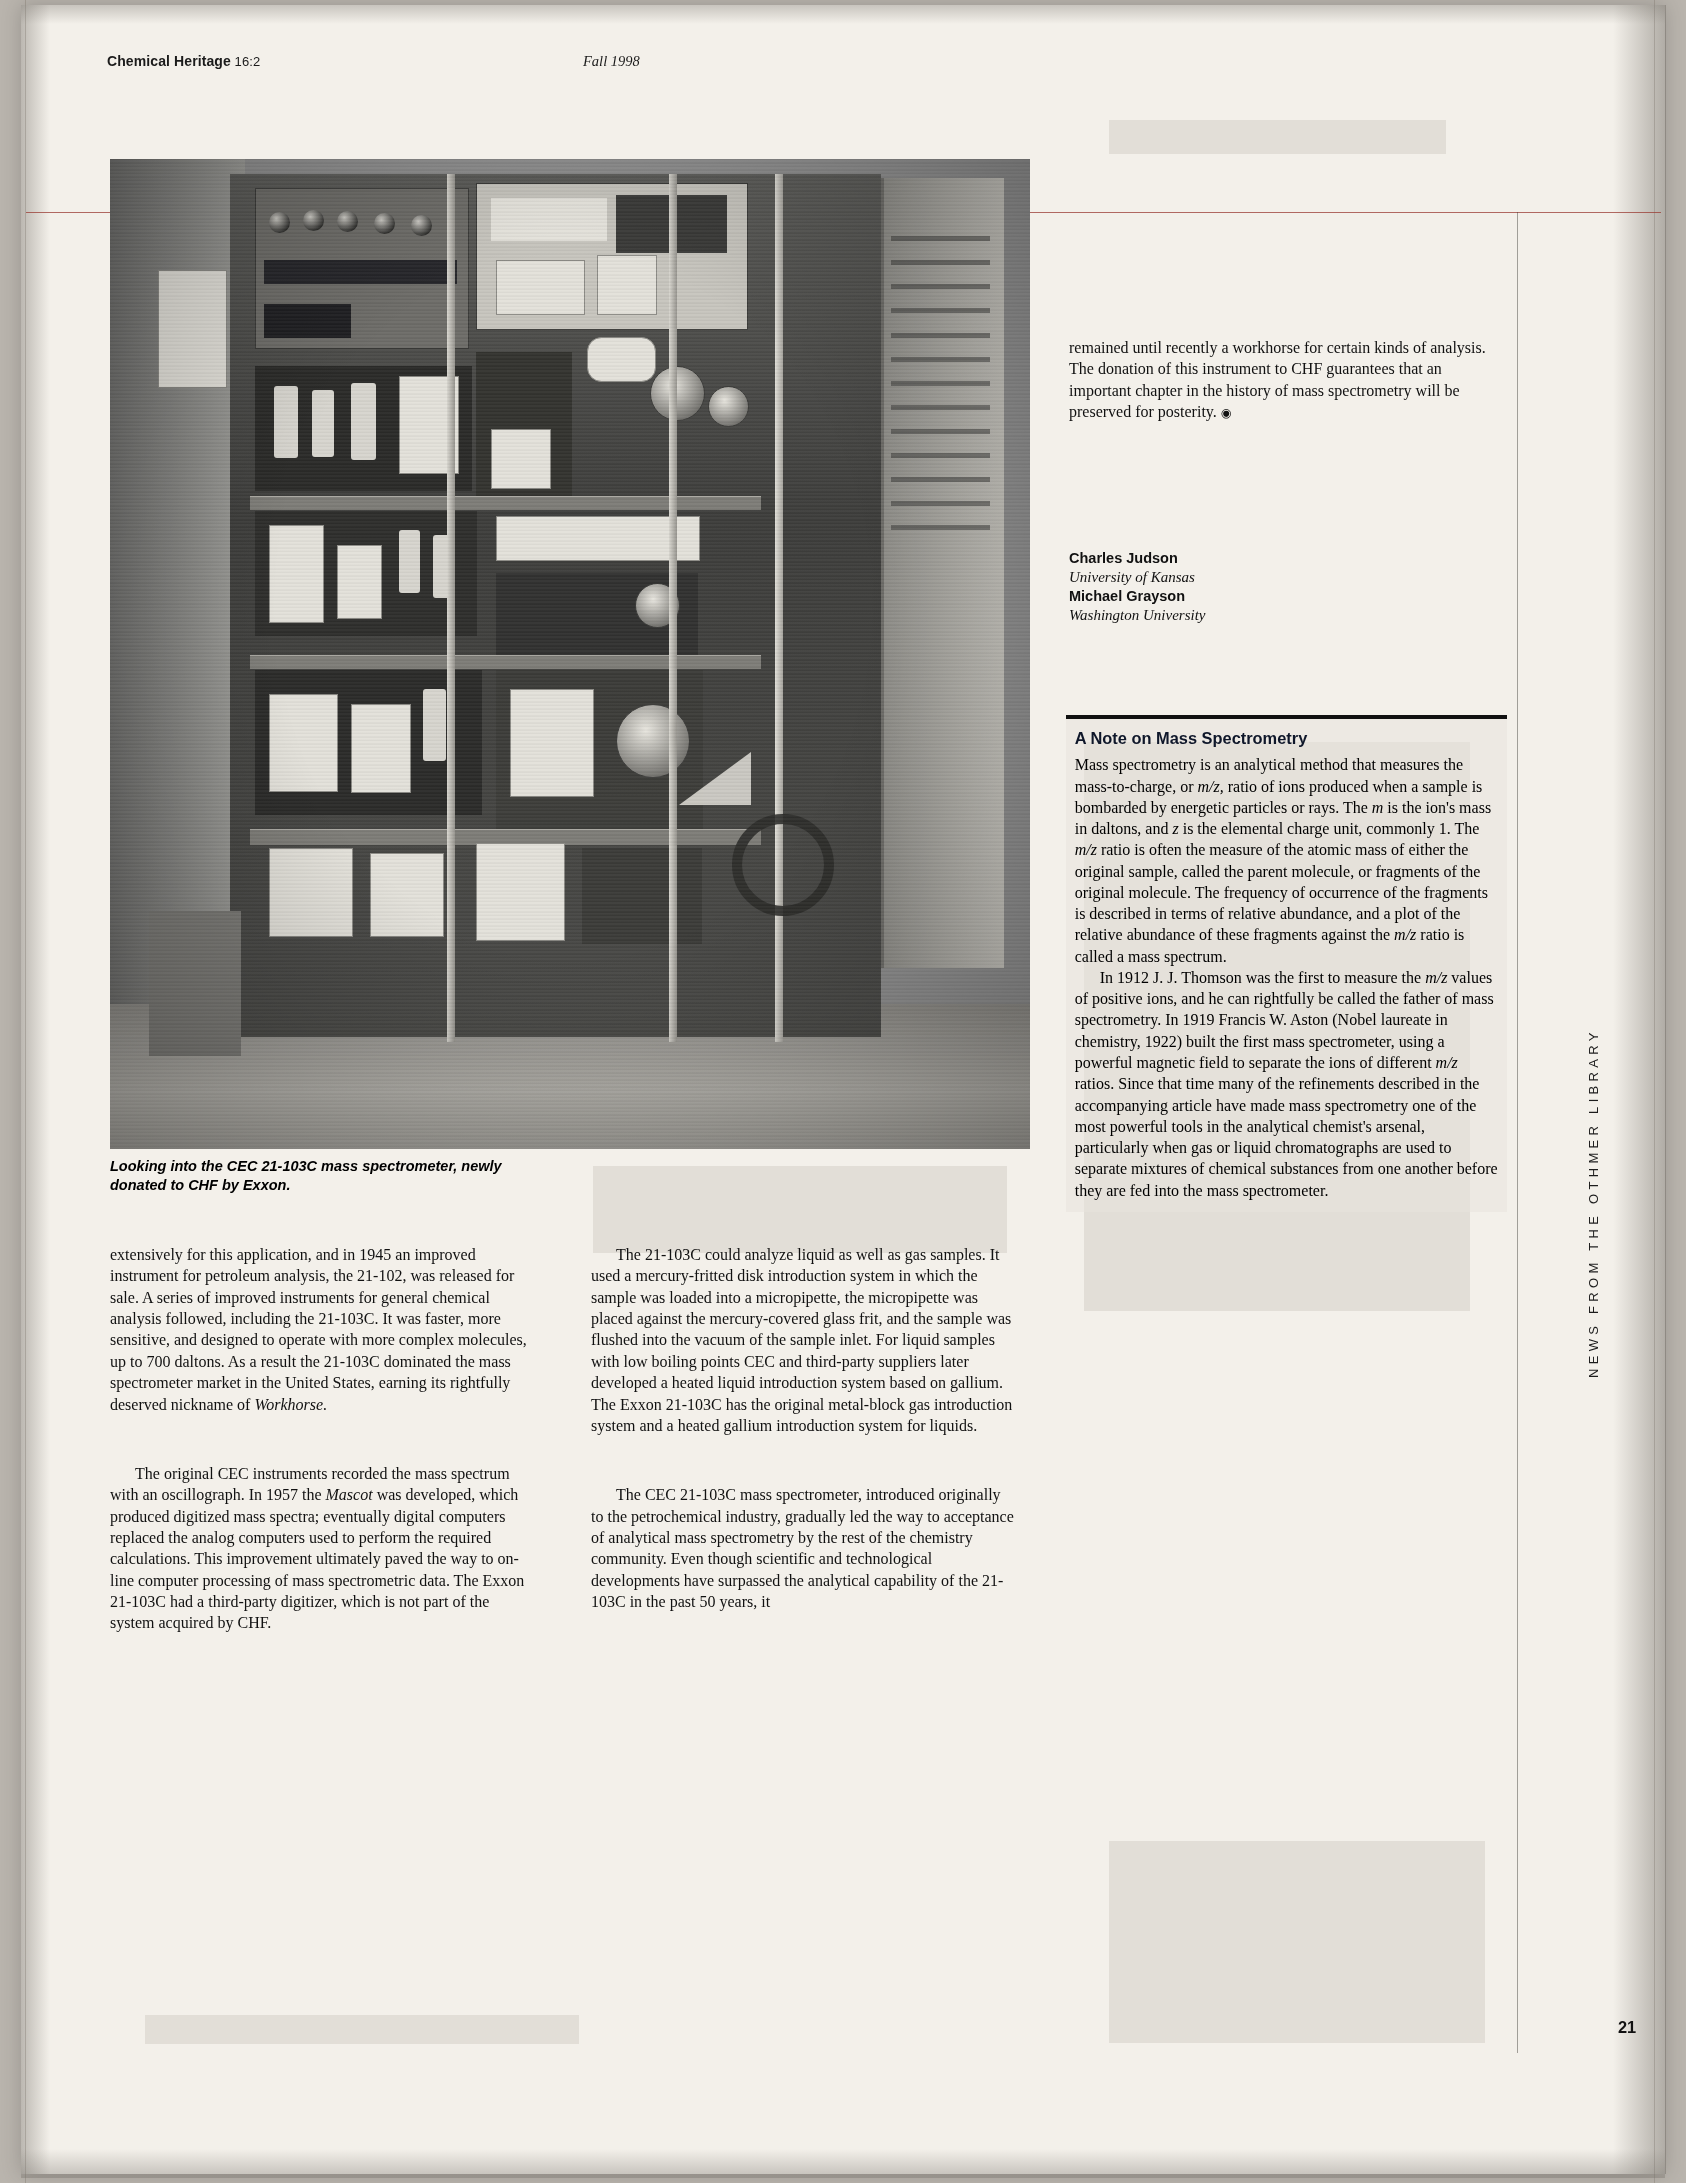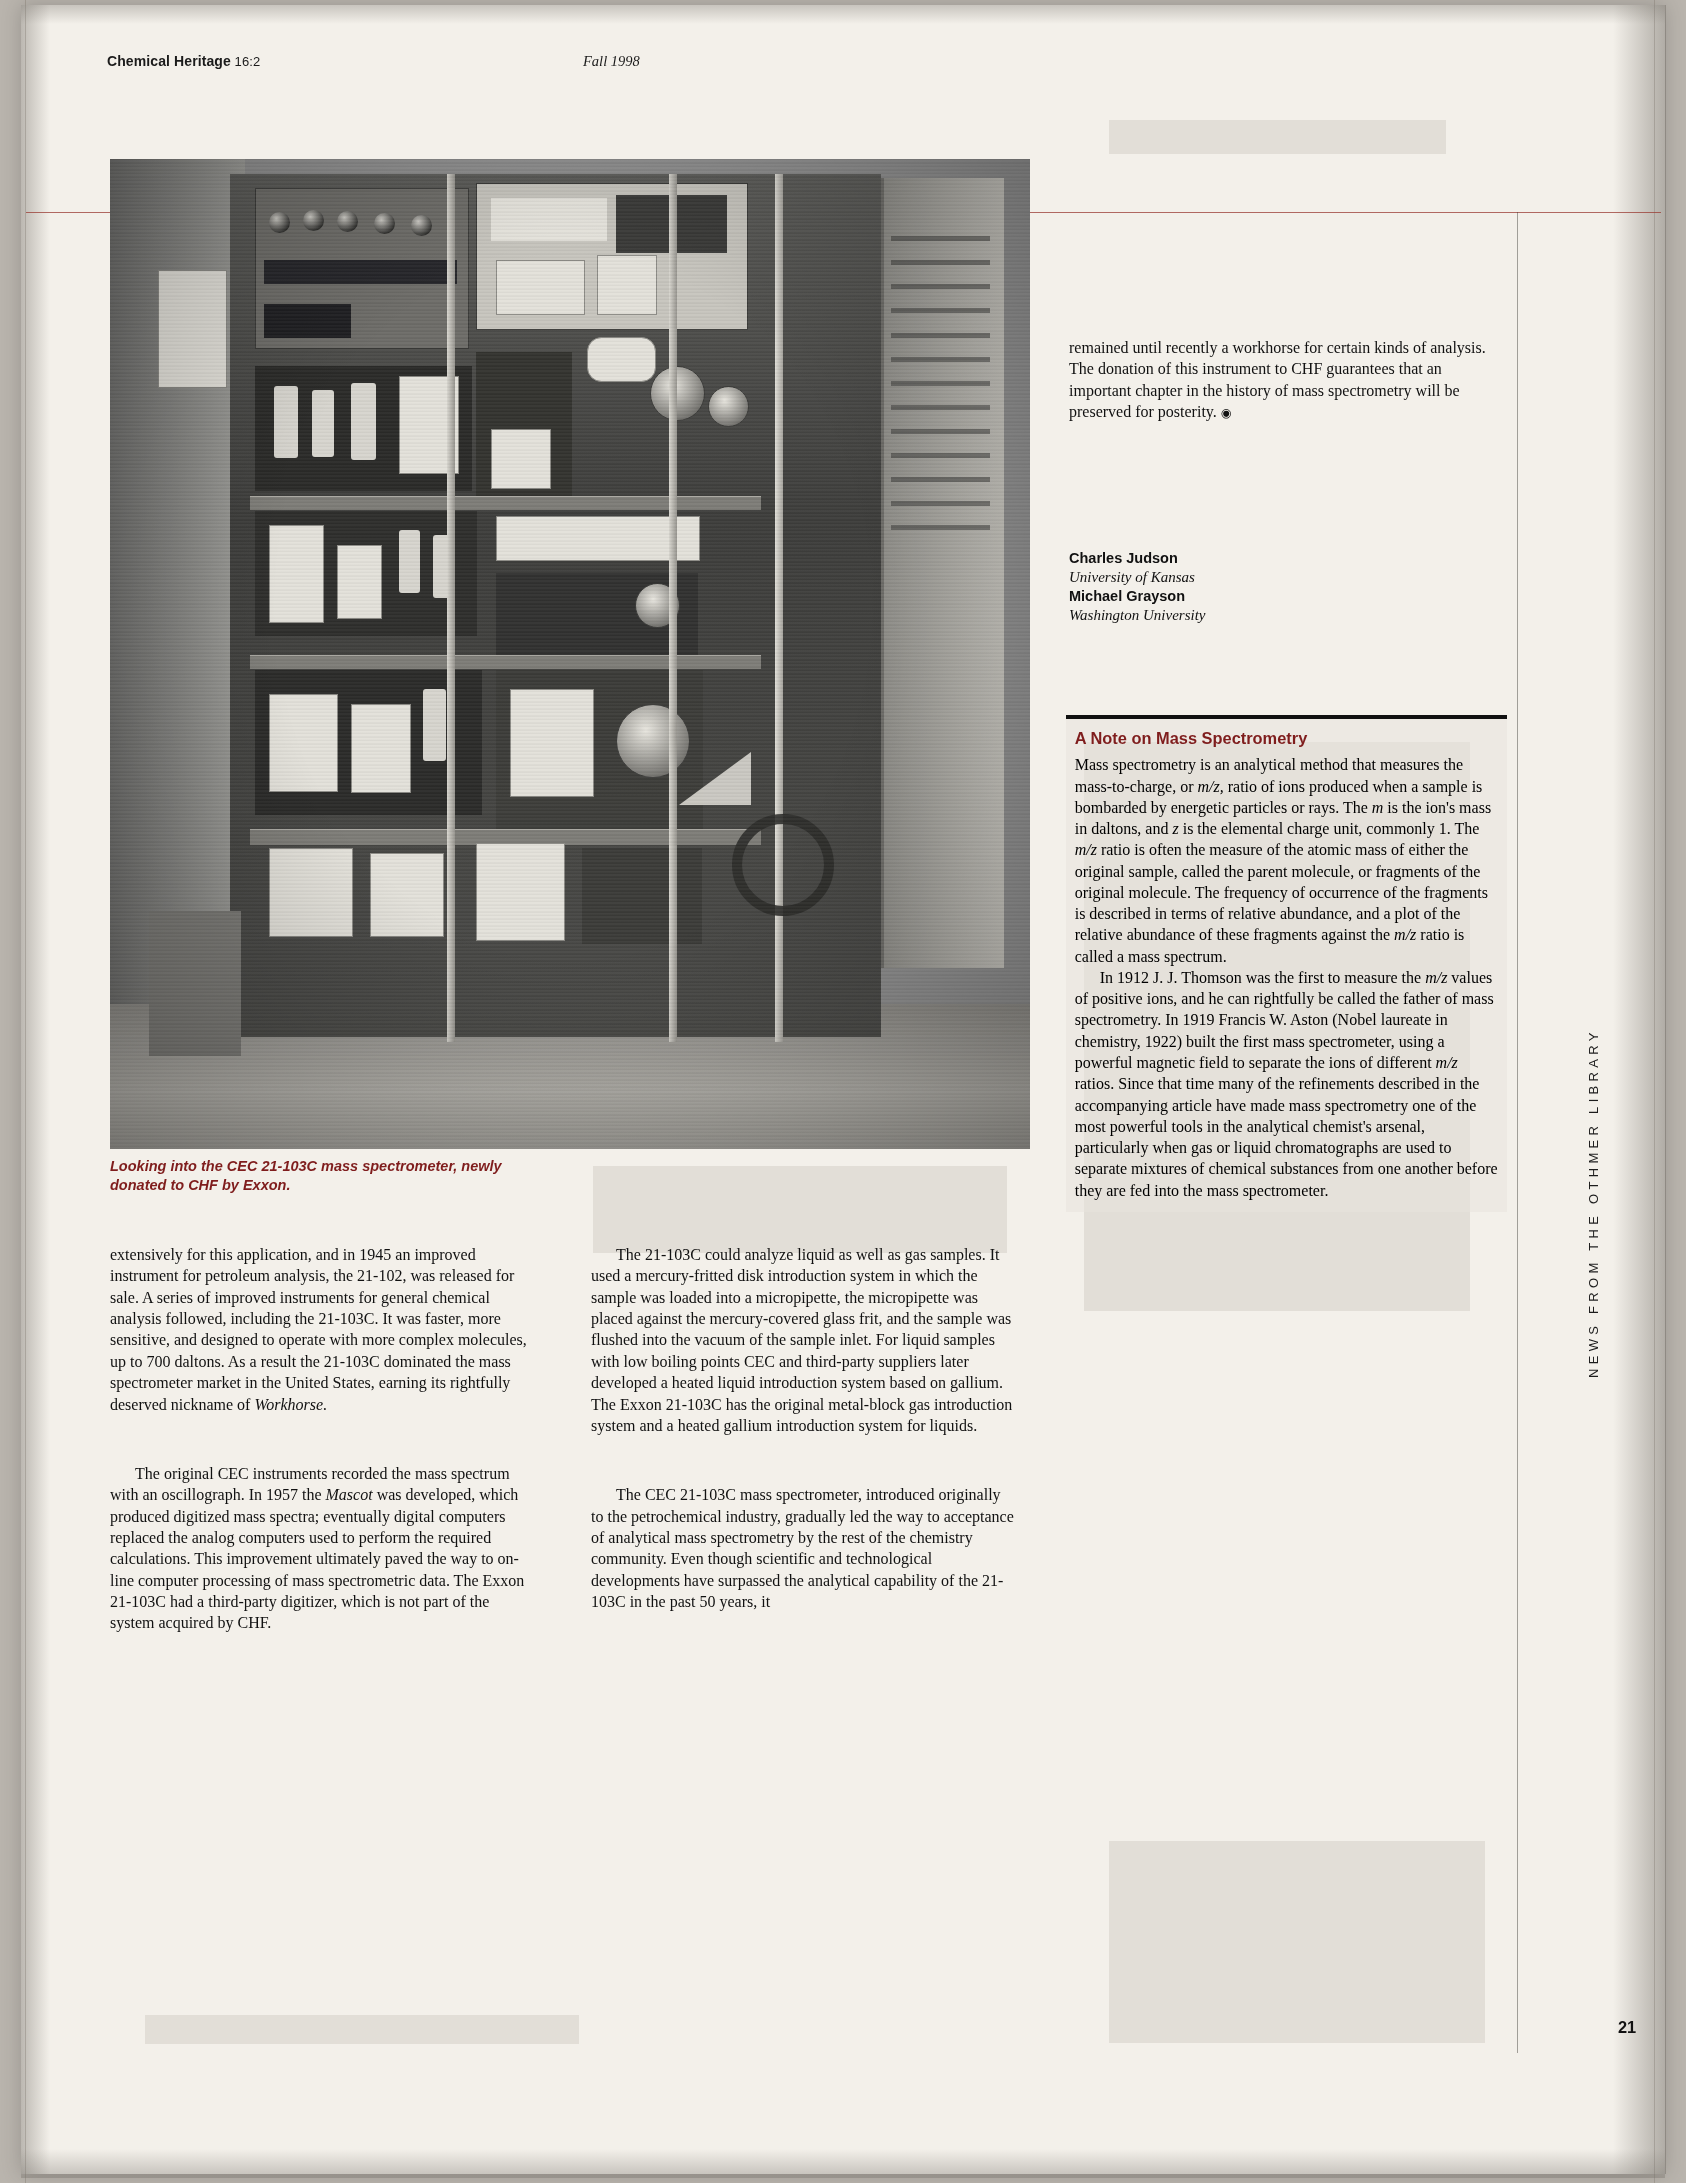--- a/index.html
+++ b/index.html
@@ -205,21 +205,21 @@
   .caption {
     position: absolute;
     left: 110px;
     top: 1157px;
     width: 434px;
     font-family: "Liberation Sans", sans-serif;
     font-style: italic;
     font-weight: bold;
     font-size: 14.5px;
     line-height: 1.28;
-    color: #7f1d1d;
+    color: #000000;
   }
 
   
   .col {
     position: absolute;
     font-size: 16px;
     line-height: 1.335;
     color: #111;
     text-align: left;
   }
@@ -261,21 +261,21 @@
     width: 441px;
     border-top: 4.8px solid #111;
     background: rgba(231,228,221,0.55);
     padding: 6.7px 8.7px 11.6px 8.7px;
     box-sizing: border-box;
   }
   .sidebar-title {
     font-family: "Liberation Sans", sans-serif;
     font-weight: bold;
     font-size: 16.4px;
-    color: #7f1d1d;
+    color: #0f172a;
     margin: 2.9px 0 6.7px 0;
   }
   .sidebar-body {
     font-size: 16px;
     line-height: 1.33;
     color: #000000;
   }
   .sidebar-body p { margin: 0; }
   .sidebar-body p + p { text-indent: 25px; }
 

